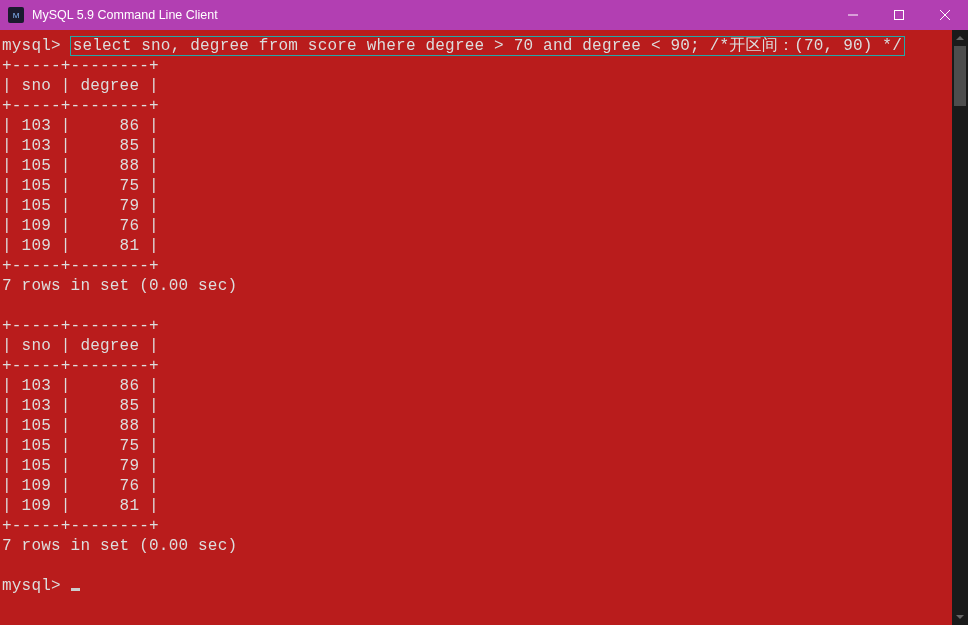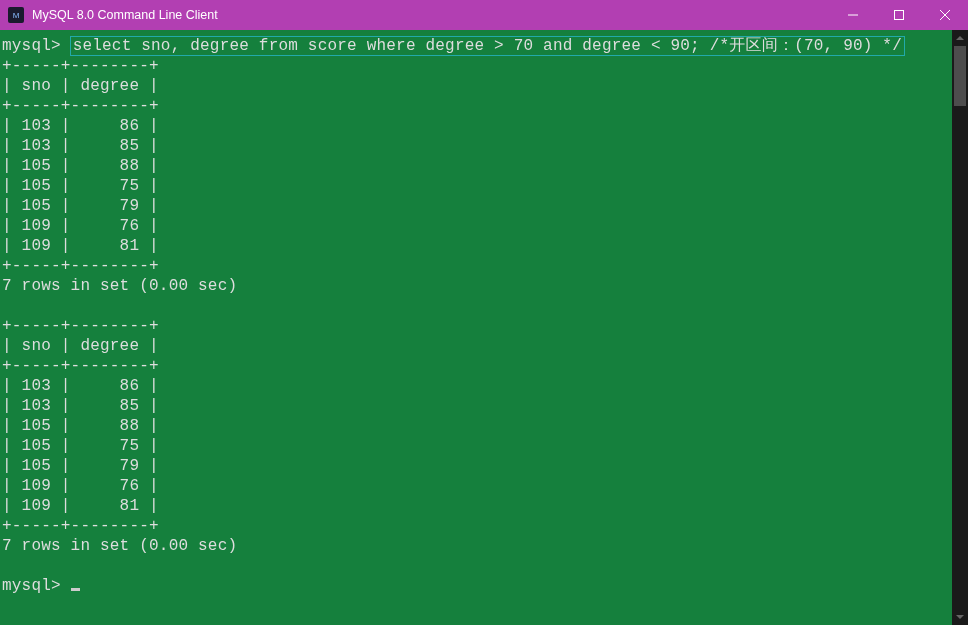--- a/index.html
+++ b/index.html
@@ -4,41 +4,41 @@
 <style>
   * { margin: 0; padding: 0; box-sizing: border-box; }
   html, body { width: 968px; height: 625px; overflow: hidden; font-family: "Consolas", "Courier New", monospace; }
   .window { width: 968px; height: 625px; background: #0c0c0c; display: flex; flex-direction: column; }
   .titlebar { height: 30px; background: #b23fb2; display: flex; align-items: center; color: #fff; font-family: "Segoe UI", sans-serif; font-size: 12.5px; }
   .titlebar .icon { width: 16px; height: 16px; background: #1a1a2e; margin: 0 6px 0 8px; display: flex; align-items: center; justify-content: center; font-size: 8px; color: #8bf; border-radius: 2px; }
   .titlebar .title { flex: 1; padding-left: 2px; }
   .winbtns { display: flex; height: 100%; }
   .winbtn { width: 46px; height: 30px; display: flex; align-items: center; justify-content: center; color: #fff; }
   .winbtn svg { width: 10px; height: 10px; stroke: #fff; stroke-width: 1; fill: none; }
-  .body { flex: 1; display: flex; background: #15803d; position: relative; }
+  .body { flex: 1; display: flex; background: #b91c1c; position: relative; }
   .content { flex: 1; padding: 6px 2px 2px 2px; color: #ddd; font-size: 16px; line-height: 20px; letter-spacing: 0.2px; overflow: hidden; }
   .scrollbar { width: 16px; background: #1a1a1a; display: flex; flex-direction: column; }
   .scroll-arrow { height: 16px; display: flex; align-items: center; justify-content: center; }
   .scroll-arrow svg { width: 8px; height: 8px; fill: #666; }
   .scroll-track { flex: 1; position: relative; }
   .scroll-thumb { position: absolute; left: 2px; right: 2px; top: 0; height: 60px; background: #4d4d4d; }
   .line { white-space: pre; }
   .prompt { }
   .hl { border: 1px solid #2aa; padding: 0 2px; margin-left: -1px; display: inline-block; line-height: 18px; }
   .cursor { background: #ccc; display: inline-block; width: 9px; height: 3px; vertical-align: -1px; }
 </style>
 </head>
 <body>
 
 <div class="window">
   <div class="titlebar">
     <div class="icon">
         <span>M</span>
       </div>
-    <div class="title">MySQL 8.0 Command Line Client</div>
+    <div class="title">MySQL 5.9 Command Line Client</div>
     <div class="winbtns">
       <div class="winbtn">
         <svg viewBox="0 0 10 10">
             <line x1="0" y1="5" x2="10" y2="5"></line>
           </svg>
       </div>
       <div class="winbtn">
         <svg viewBox="0 0 10 10">
             <rect x="0.5" y="0.5" width="9" height="9"></rect>
           </svg>

